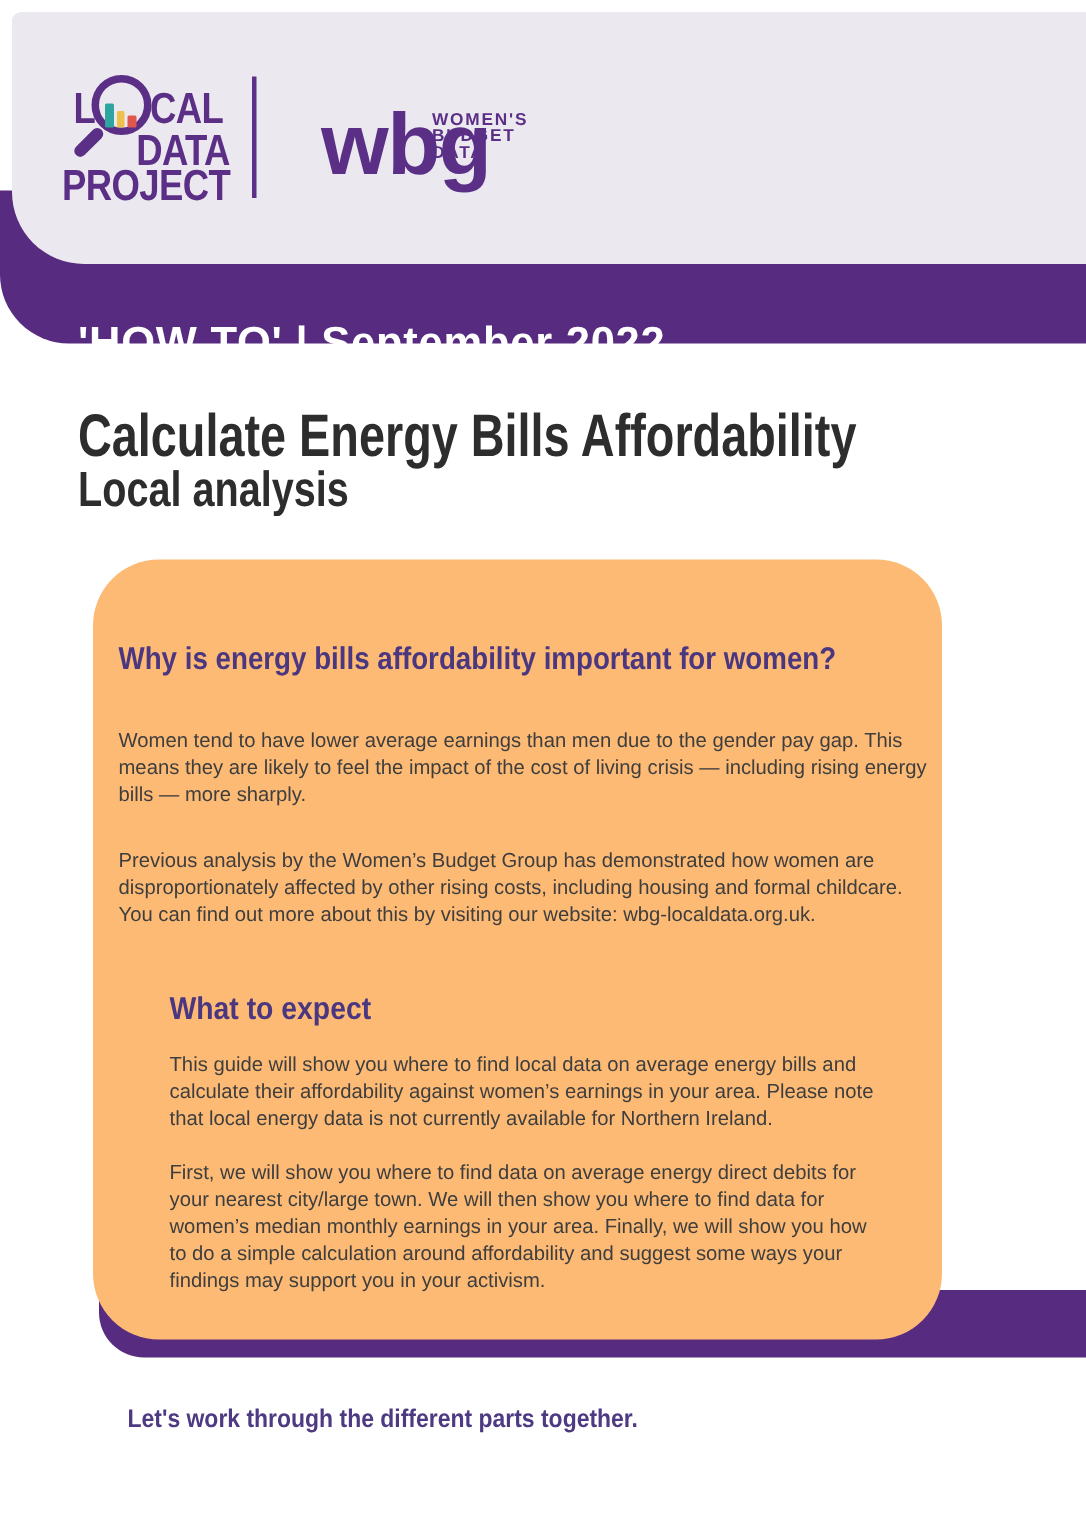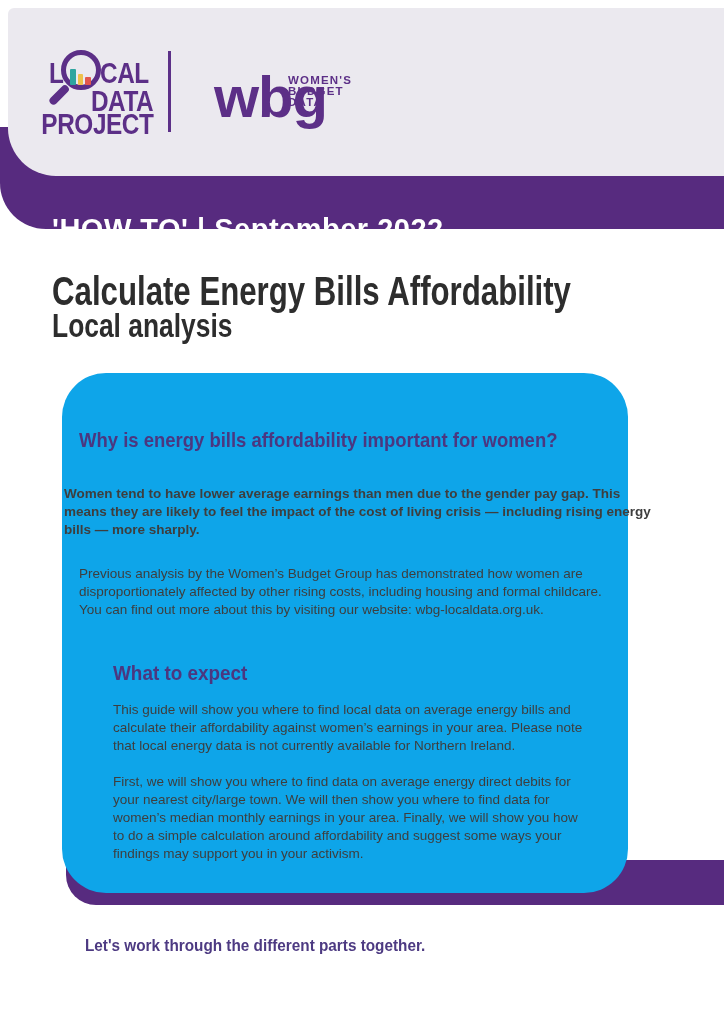--- a/index.html
+++ b/index.html
@@ -37,29 +37,29 @@
 
   
   .title-main{position:absolute;left:52px;top:269px;color:#2D2D2D;font-size:40px;line-height:44px;
               font-weight:bold;white-space:nowrap;transform:scaleX(.78);transform-origin:0 0;}
   .title-sub{position:absolute;left:52px;top:308px;color:#2D2D2D;font-size:33px;line-height:36px;
              font-weight:bold;white-space:nowrap;transform:scaleX(.8);transform-origin:0 0;}
 
   
   .shadow-band{position:absolute;left:66px;top:860px;width:658px;height:45px;background:#572B7F;
                border-bottom-left-radius:30px;}
-  .card{position:absolute;left:62px;top:373px;width:566px;height:520px;background:#0ea5e9;
+  .card{position:absolute;left:62px;top:373px;width:566px;height:520px;background:#fdba74;
         border-radius:44px;}
   .sec-h{position:absolute;color:#4B3780;font-weight:bold;font-size:21px;line-height:24px;
          white-space:nowrap;transform:scaleX(.9);transform-origin:0 0;}
   .sec-h.why{left:17px;top:55px;transform:scaleX(.88);}
   .sec-h.expect{left:51px;top:288px;}
   .para{position:absolute;color:#3E3E3E;font-size:13.5px;line-height:18px;white-space:pre-line;
         width:620px;}
-  .para.p1{left:2px;top:112px;font-weight:bold;}
+  .para.p1{left:17px;top:112px;}
   .para.p2{left:17px;top:192px;}
   .para.p3{left:51px;top:328px;}
   .para.p4{left:51px;top:400px;}
 
   
   .cta{position:absolute;left:85px;top:936px;color:#4D3A82;font-size:17px;line-height:20px;
        font-weight:bold;white-space:nowrap;transform:scaleX(.9);transform-origin:0 0;}
 </style>
 </head>
 <body>

